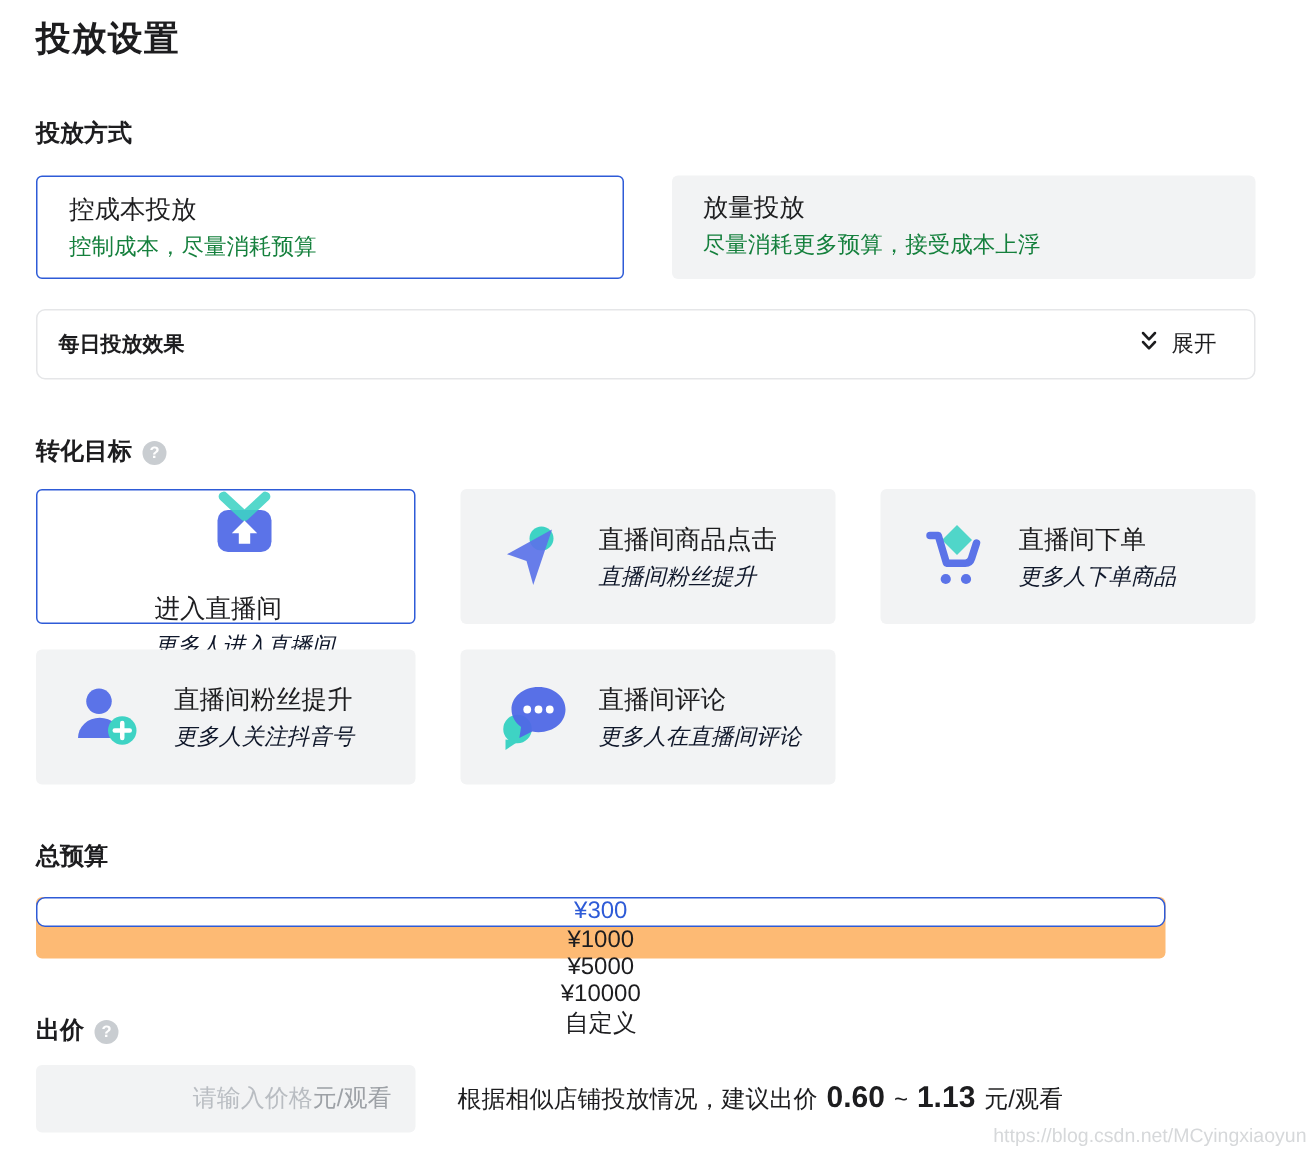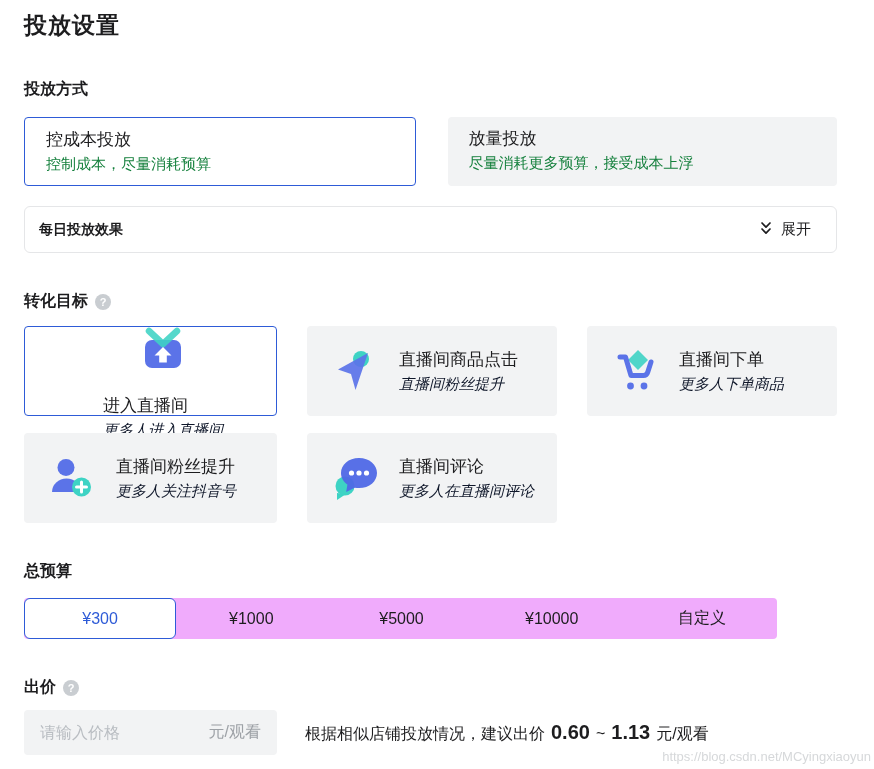--- a/index.html
+++ b/index.html
@@ -32,32 +32,32 @@
   .goal-grid { margin-top:14px; display:grid; grid-template-columns:253px 250px 250px;
     column-gap:30px; row-gap:17px; }
   .goal-card { height:90px; border-radius:4px; background:#f2f3f4; display:flex;
     align-items:center; padding-left:25px; gap:19px; }
   .goal-card.selected { background:#fff; border:1px solid #2e5bd7;flex-direction:column; }
   .goal-icon { width:48px; height:46px; flex:0 0 48px; }
   .goal-title { font-size:17px; }
   .goal-desc { font-size:15px; color:#0f172a; margin-top:4px;font-style:italic; }
 
   
-  .budget-bar { margin-top:16px; width:753px; height:41px; background:#f0abfc;
-    border-radius:4px; display:flex; }
+  .budget-bar { margin-top:16px; width:753px; height:41px; background:#fdba74;
+    border-radius:4px; display:flex;flex-direction:column; }
   .budget-chip { flex:1; display:flex; align-items:center; justify-content:center;
     font-size:16px; color:#1d1d1f; cursor:pointer; }
   .budget-chip.selected { background:#fff; border:1px solid #2e5bd7; border-radius:6px; color:#2e5bd7; }
 
   
   .bid-row { margin-top:12px; display:flex; align-items:center; }
   .bid-input-wrap { width:253px; height:45px; background:#f2f3f4; border-radius:4px;
     display:flex; align-items:center; padding:0 16px; }
   .bid-input { flex:1; border:none; outline:none; background:transparent; font-size:16px;
-    font-family:Liberation Sans, sans-serif; color:#0f172a; min-width:0; }
+    font-family:Liberation Mono, monospace; color:#0f172a; min-width:0;text-align:right; }
   .bid-input::placeholder { color:#b9bdc2; }
   .bid-unit { font-size:16px; color:#9da1a6; }
   .bid-suggestion { margin-left:28px; font-size:16px; color:#1d1d1f; display:flex;
     align-items:baseline; gap:6px; white-space:nowrap; }
   .bid-strong { font-size:20px; font-weight:700; }
 
   .watermark { position:absolute; right:3px; bottom:5px; font-size:13px; color:#d6d8da; }
 </style>
 </head>
 <body>

